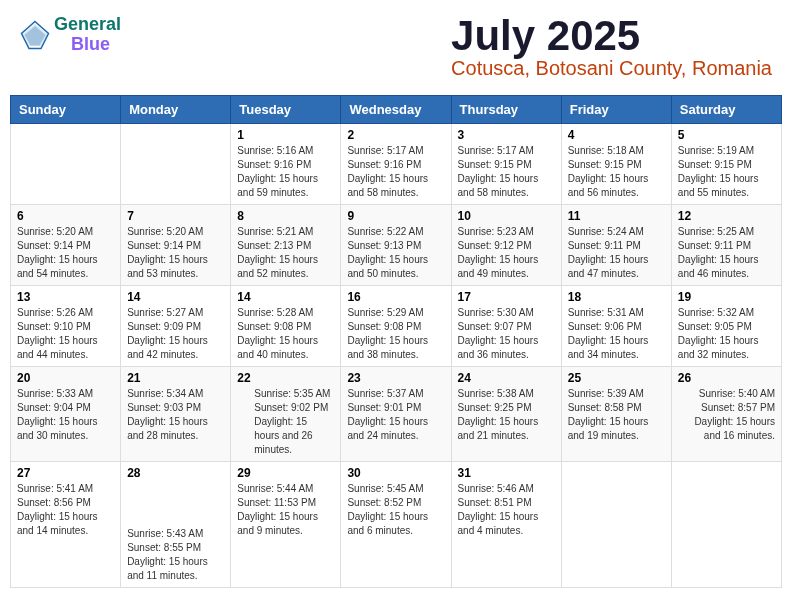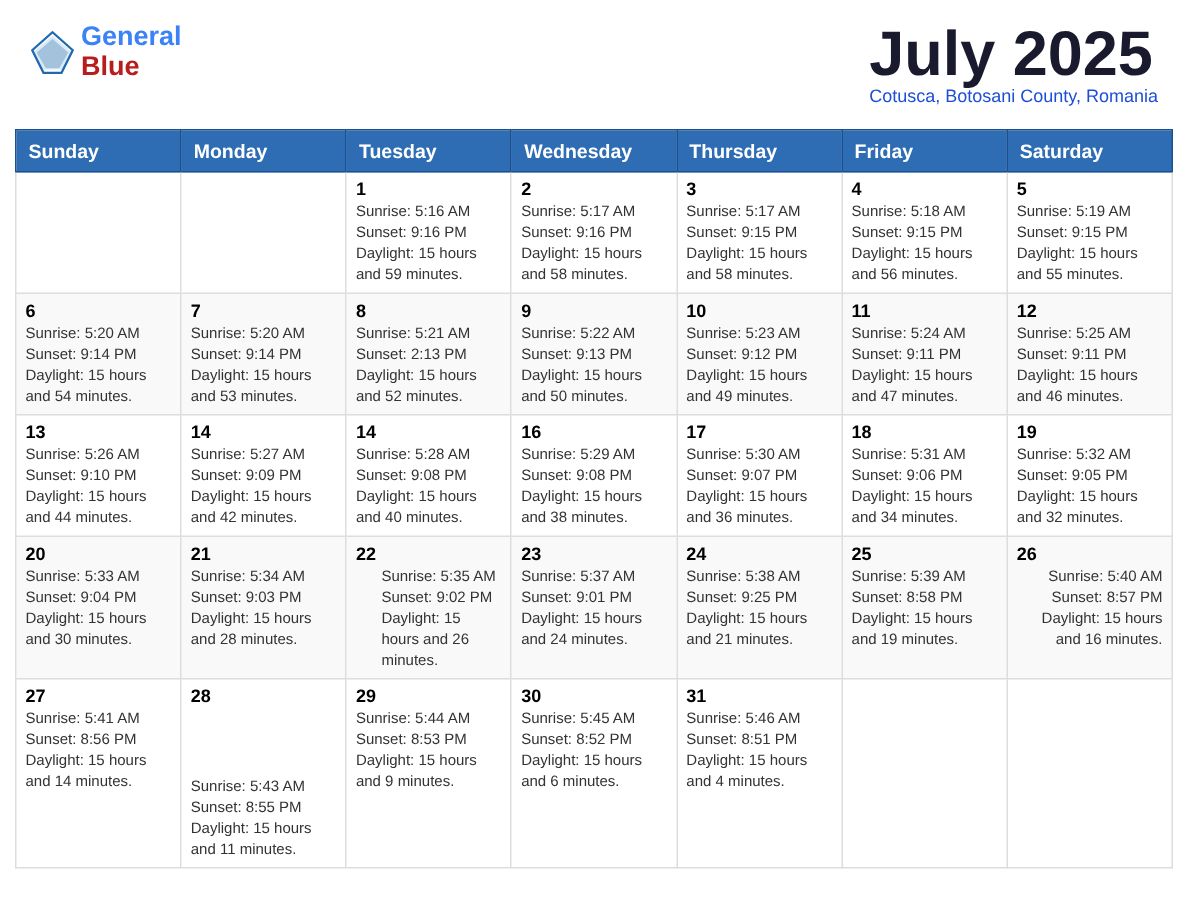--- a/index.html
+++ b/index.html
@@ -23,43 +23,44 @@
       gap: 4px;
     }
     .logo-text {
       display: flex;
       flex-direction: column;
       line-height: 1.1;
     }
     .logo-general {
       font-size: 18px;
       font-weight: bold;
-      color: #3b82f6;
+      color: #0f766e;
     }
     .logo-blue {
       font-size: 18px;
       font-weight: bold;
-      color: #b91c1c;
+      color: #8b5cf6;
+      margin-left: 17px;
     }
     .logo-icon {
       width: 30px;
       height: 30px;
     }
     .title-area {
       text-align: left;
     }
     .main-title {
       font-size: 42px;
       font-weight: bold;
       color: #1a1a2e;
       line-height: 1;
     }
     .subtitle {
-      font-size: 12px;
-      color: #1d4ed8;
+      font-size: 20px;
+      color: #c2410c;
     }
     .calendar {
       width: 100%;
       border-collapse: collapse;
       border: 1px solid #000000;
     }
     .calendar th {
       background-color: #2e6db4;
       color: #fff;
       font-size: 13px;
@@ -306,21 +307,21 @@
         </td>
         <td>
           <span class="day-number">28</span>
           <div class="day-info" style="white-space: pre-line; margin-top: 47px;">Sunrise: 5:43 AM
 Sunset: 8:55 PM
 Daylight: 15 hours and 11 minutes.</div>
         </td>
         <td>
           <span class="day-number">29</span>
           <div class="day-info" style="white-space: pre-line;">Sunrise: 5:44 AM
-Sunset: 8:53 PM
+Sunset: 11:53 PM
 Daylight: 15 hours and 9 minutes.</div>
         </td>
         <td>
           <span class="day-number">30</span>
           <div class="day-info" style="white-space: pre-line;">Sunrise: 5:45 AM
 Sunset: 8:52 PM
 Daylight: 15 hours and 6 minutes.</div>
         </td>
         <td>
           <span class="day-number">31</span>

